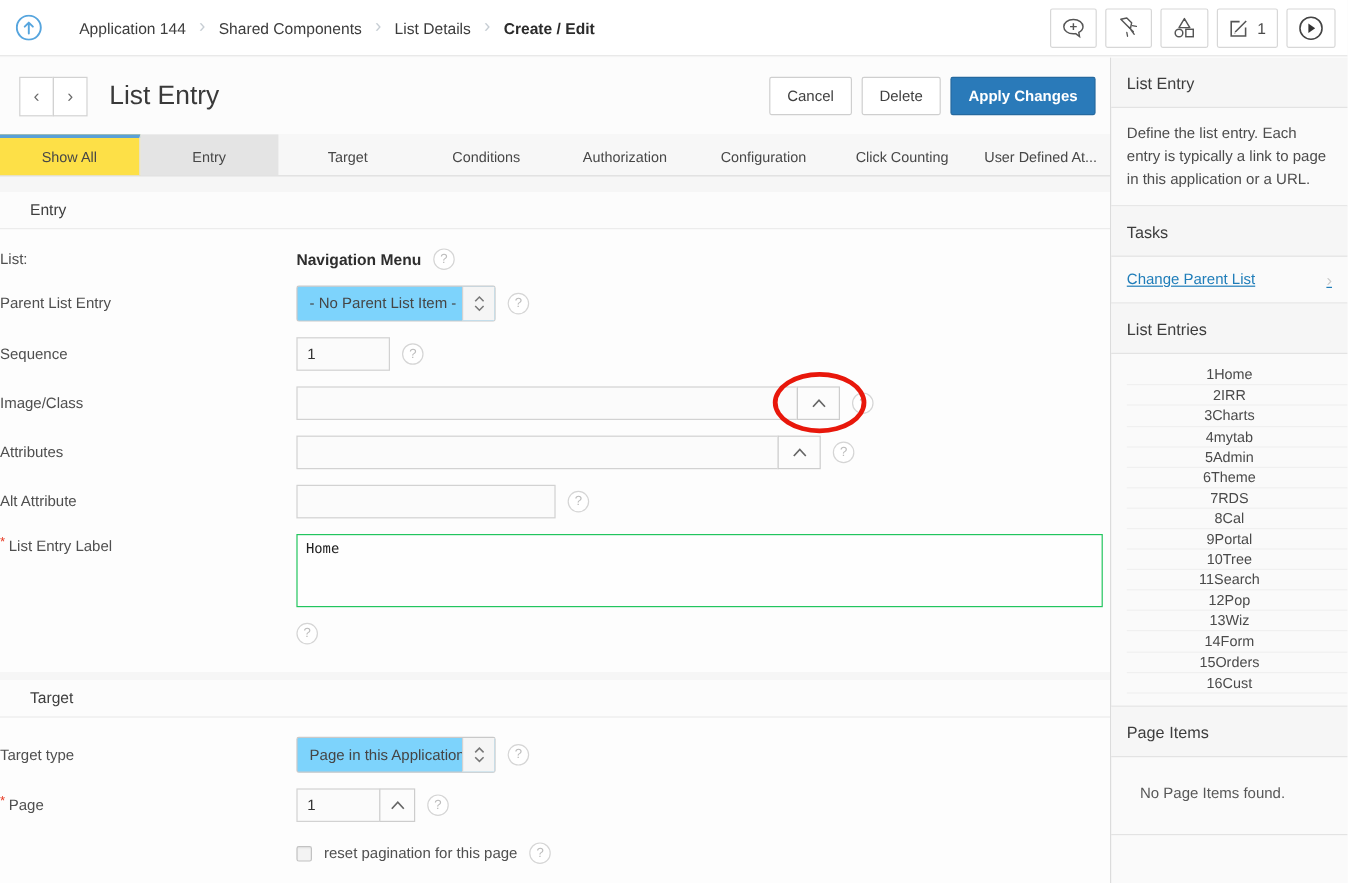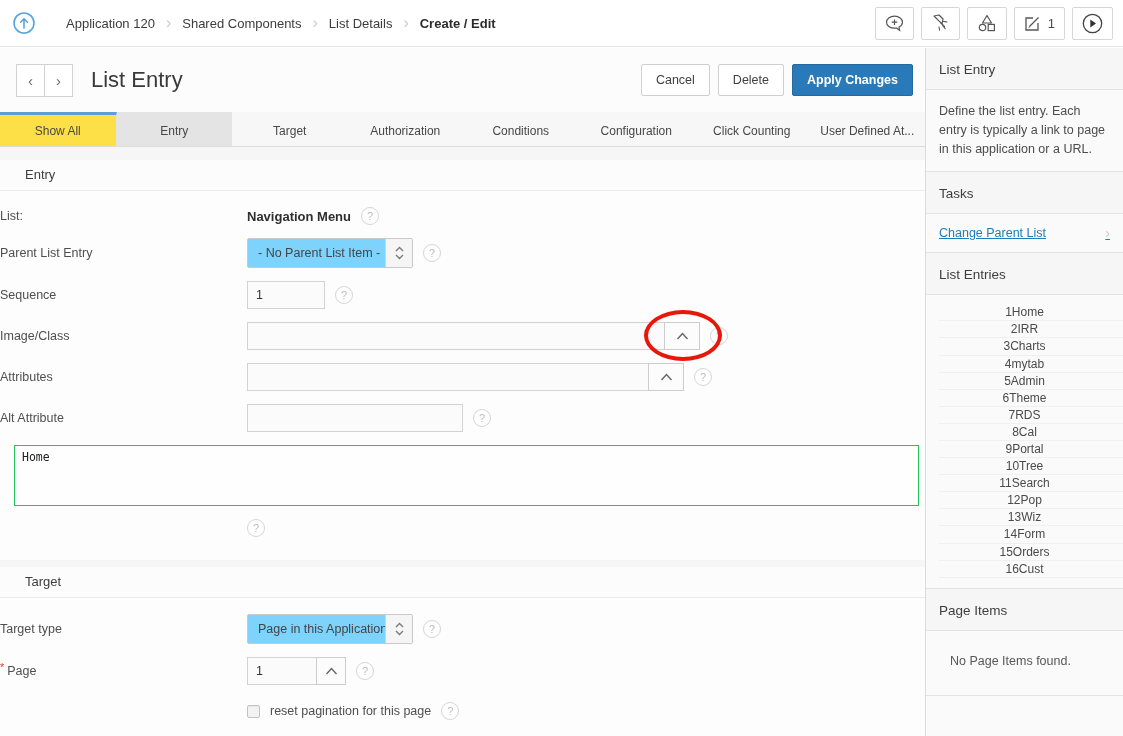--- a/index.html
+++ b/index.html
@@ -175,21 +175,21 @@
   <div class="crumbs">
     <span class="home-ic">
       <svg width="22" height="22" viewBox="0 0 22 22">
         <circle cx="11" cy="11" r="10" fill="none" stroke="#56a5de" stroke-width="1.6"></circle>
         <path d="M11 16 V7 M7.6 10.2 L11 6.8 L14.4 10.2" fill="none" stroke="#56a5de" stroke-width="1.6" stroke-linecap="round" stroke-linejoin="round"></path>
       </svg>
     </span>
     <span class="crumbs">
         <span class="crumb">
         <span class="sep"></span>
-        <span class="crumb-label">Application 120</span>
+        <span class="crumb-label">Application 144</span>
       </span>
         <span class="crumb">
         <span class="sep">›</span>
         <span class="crumb-label">Shared Components</span>
       </span>
         <span class="crumb">
         <span class="sep">›</span>
         <span class="crumb-label">List Details</span>
       </span>
         <span class="crumb current">
@@ -257,22 +257,22 @@
       <button class="btn">Cancel</button>
       <button class="btn">Delete</button>
       <button class="btn primary">Apply Changes</button>
     </div>
   </div>
 
   <div class="tabs">
       <div class="tab active">Show All</div>
       <div class="tab shaded">Entry</div>
       <div class="tab">Target</div>
+      <div class="tab">Conditions</div>
       <div class="tab">Authorization</div>
-      <div class="tab">Conditions</div>
       <div class="tab">Configuration</div>
       <div class="tab">Click Counting</div>
       <div class="tab">User Defined At...</div>
     </div>
 
   <div class="section entry">
     <div class="section-header">Entry</div>
     <div class="section-body">
       <div class="frow">
         <div class="flabel">List:</div>
@@ -333,20 +333,21 @@
 
       <div class="frow">
         <div class="flabel">Alt Attribute</div>
         <div class="fctrl">
           <input class="text-input w-alt" value="" style="">
           <span class="help">?</span>
         </div>
       </div>
 
       <div class="frow top grow">
+        <div class="flabel"><span class="req">*</span><span>List Entry Label</span></div>
         <div class="fctrl">
           <div class="textarea-box">Home</div>
         </div>
       </div>
       <div class="frow" style="margin-top:8px;">
         <div class="flabel"></div>
         <div class="fctrl">
             <span class="help" style="margin-left:0;">?</span>
           </div>
       </div>

